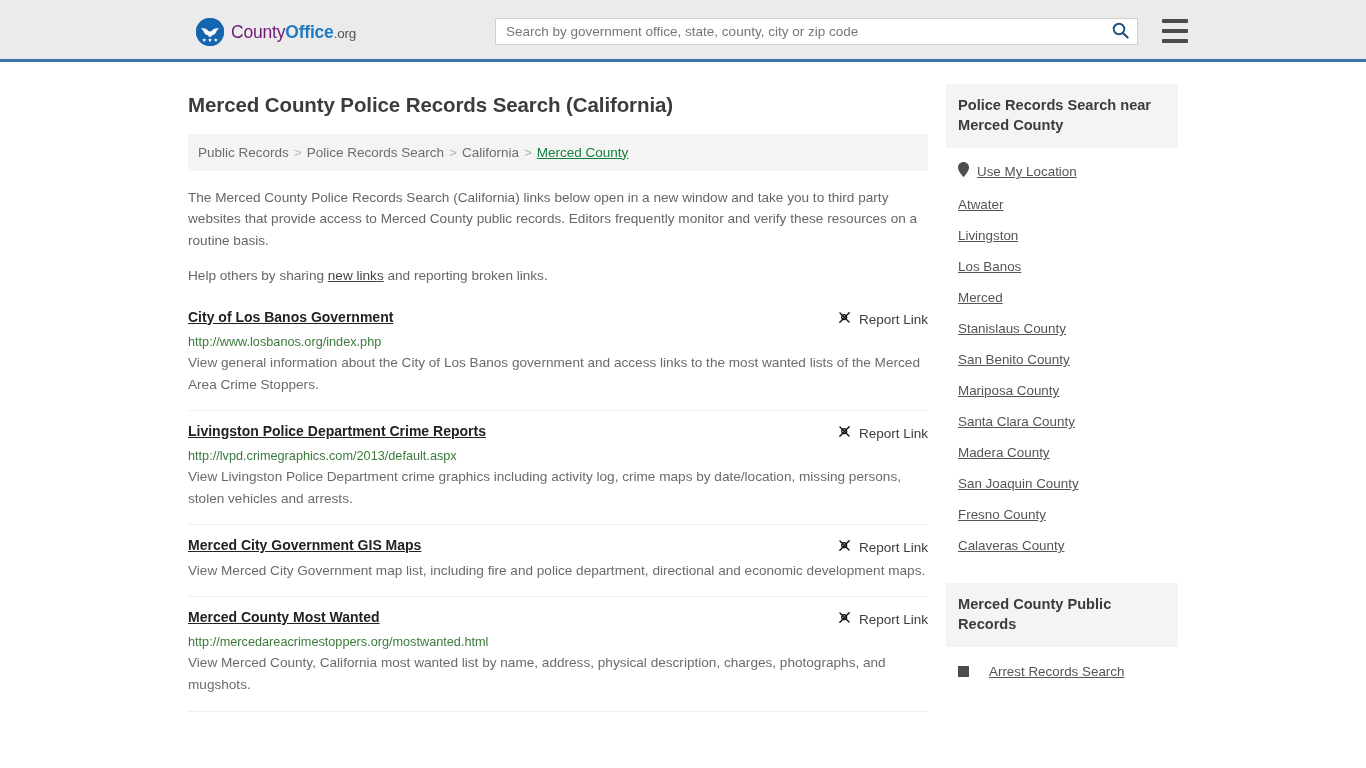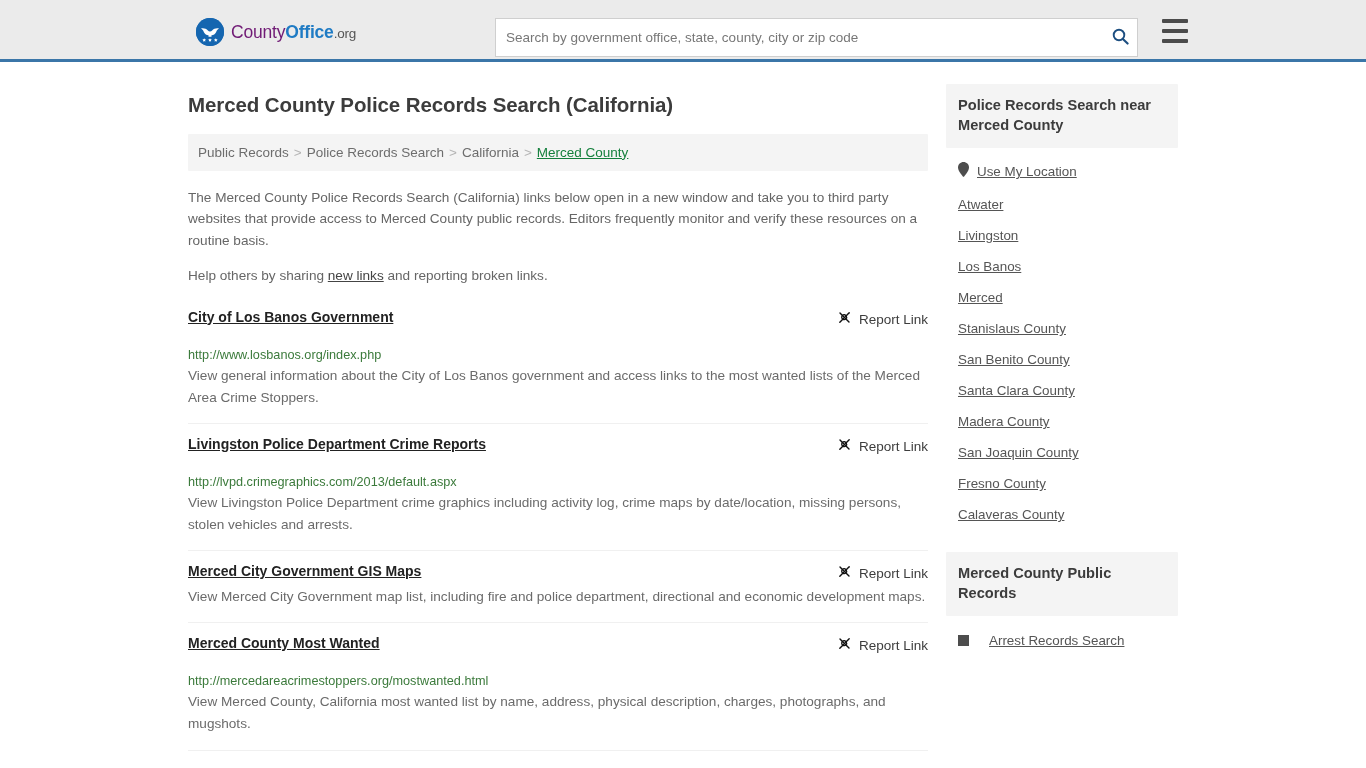--- a/index.html
+++ b/index.html
@@ -46,21 +46,21 @@
     color: #333333;
     white-space: nowrap;
   }
   .brand-text .b-office { color: #1f7bc4; font-weight: bold; }
   .brand-text .b-county { color: #701a75; }
   .brand-text .b-org { color: #555555; font-size: 13.5px; }
 
   .search-wrap {
     position: absolute;
     left: 495px; top: 18px;
-    width: 643px; height: 39px;
+    width: 643px; height: 27px;
     background: #ffffff;
     border: 1px solid #cfcfcf;
     display: flex;
     align-items: center;
   }
   .search-input {
     border: 0; outline: 0;
     height: 100%;
     flex: 1;
     padding: 0 10px;
@@ -174,21 +174,21 @@
     flex: none;
     margin-left: 16px;
     padding-top: 1px;
   }
   .report-link-label {
     font-size: 13.5px;
     color: #3d3d3d;
   }
   .result-url {
     display: block;
-    margin-top: 19px;
+    margin-top: 6px;
     font-size: 12.7px;
     color: #3b7a3b;
     text-decoration: none;
     cursor: pointer;
     word-break: break-all;
   }
   .result-desc {
     margin: 3px 0 0 0;
     font-size: 13.6px;
     line-height: 1.63;
@@ -395,20 +395,23 @@
           <div class="side-link-row">
             <a class="side-link">Merced</a>
           </div>
           <div class="side-link-row">
             <a class="side-link">Stanislaus County</a>
           </div>
           <div class="side-link-row">
             <a class="side-link">San Benito County</a>
           </div>
           <div class="side-link-row">
+            <a class="side-link">Mariposa County</a>
+          </div>
+          <div class="side-link-row">
             <a class="side-link">Santa Clara County</a>
           </div>
           <div class="side-link-row">
             <a class="side-link">Madera County</a>
           </div>
           <div class="side-link-row">
             <a class="side-link">San Joaquin County</a>
           </div>
           <div class="side-link-row">
             <a class="side-link">Fresno County</a>

